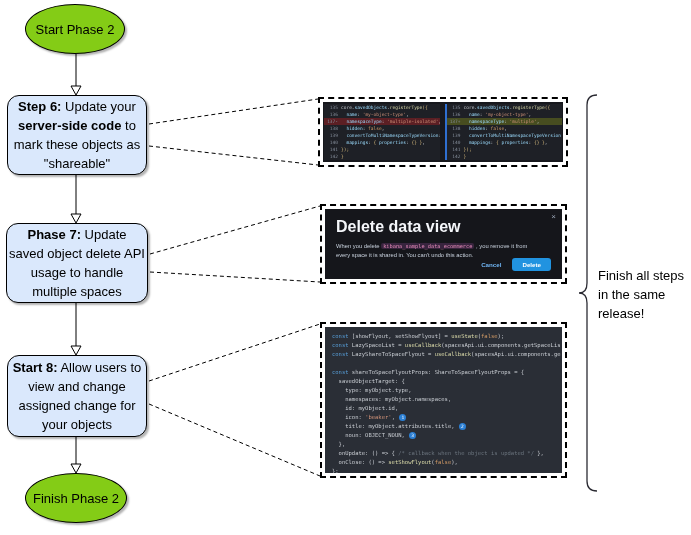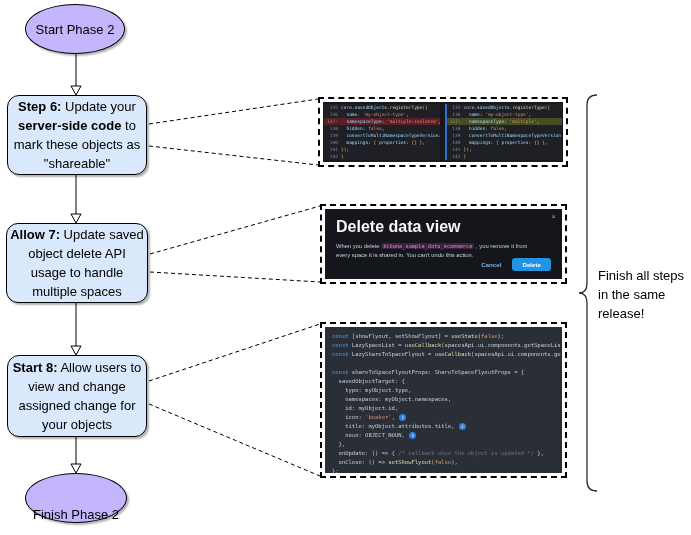--- a/index.html
+++ b/index.html
@@ -4,28 +4,28 @@
 <style>
   html,body{margin:0;padding:0;background:#fff;}
   #canvas{position:relative;width:691px;height:535px;background:#fff;overflow:hidden;
           font-family:"Liberation Sans",sans-serif;}
   svg.overlay{position:absolute;left:0;top:0;pointer-events:none;}
 
   
   .node{position:absolute;display:flex;align-items:center;justify-content:center;
         text-align:center;color:#000;box-sizing:border-box;
         box-shadow:2px 2px 2px rgba(0,0,0,0.3);}
-  .ellipse{border-radius:50%;background:#c4b5fd;border:1px solid #000;font-size:13px;}
+  .ellipse{border-radius:50%;background:#84cc16;border:1px solid #000;font-size:13px;}
   .stepbox{border-radius:12px;background:#dae8fc;border:1px solid #000;font-size:13px;
            line-height:19px;padding:12px 2px;}
   #n-start{left:25px;top:4px;width:100px;height:50px;}
   #n-step6{left:7px;top:95px;width:140px;height:80px;}
   #n-step7{left:6px;top:223px;width:142px;height:80px;}
   #n-step8{left:7px;top:355px;width:140px;height:82px;}
-  #n-finish{left:25px;top:473px;width:102px;height:50px;align-items:flex-end;}
+  #n-finish{left:25px;top:473px;width:102px;height:50px;}
 
   
   .shot{position:absolute;border:2px dashed #000;box-sizing:border-box;background:#fff;}
   #shot-diff{left:318px;top:97px;width:250px;height:70px;}
   #shot-dialog{left:320px;top:204px;width:247px;height:80px;}
   #shot-code{left:320px;top:322px;width:247px;height:156px;}
 
   
   .diff-inner{position:absolute;inset:3px;background:#17181d;display:flex;gap:5px;
               padding:2px 1px;box-sizing:border-box;overflow:hidden;
@@ -107,21 +107,21 @@
 
   <div class="node ellipse" id="n-start">
     <span>Start Phase 2</span>
   </div>
 
   <div class="node stepbox" id="n-step6">
     <span><b>Step 6:</b><span> Update your </span><b>server-side code</b><span> to mark these objects as "shareable"</span></span>
   </div>
 
   <div class="node stepbox" id="n-step7">
-    <span><b>Allow 7:</b><span> Update saved object delete API usage to handle multiple spaces</span></span>
+    <span><b>Phase 7:</b><span> Update saved object delete API usage to handle multiple spaces</span></span>
   </div>
 
   <div class="node stepbox" id="n-step8">
     <span><b>Start 8:</b><span> Allow users to view and change assigned change for your objects</span></span>
   </div>
 
   <div class="node ellipse" id="n-finish">
     <span>Finish Phase 2</span>
   </div>
 

